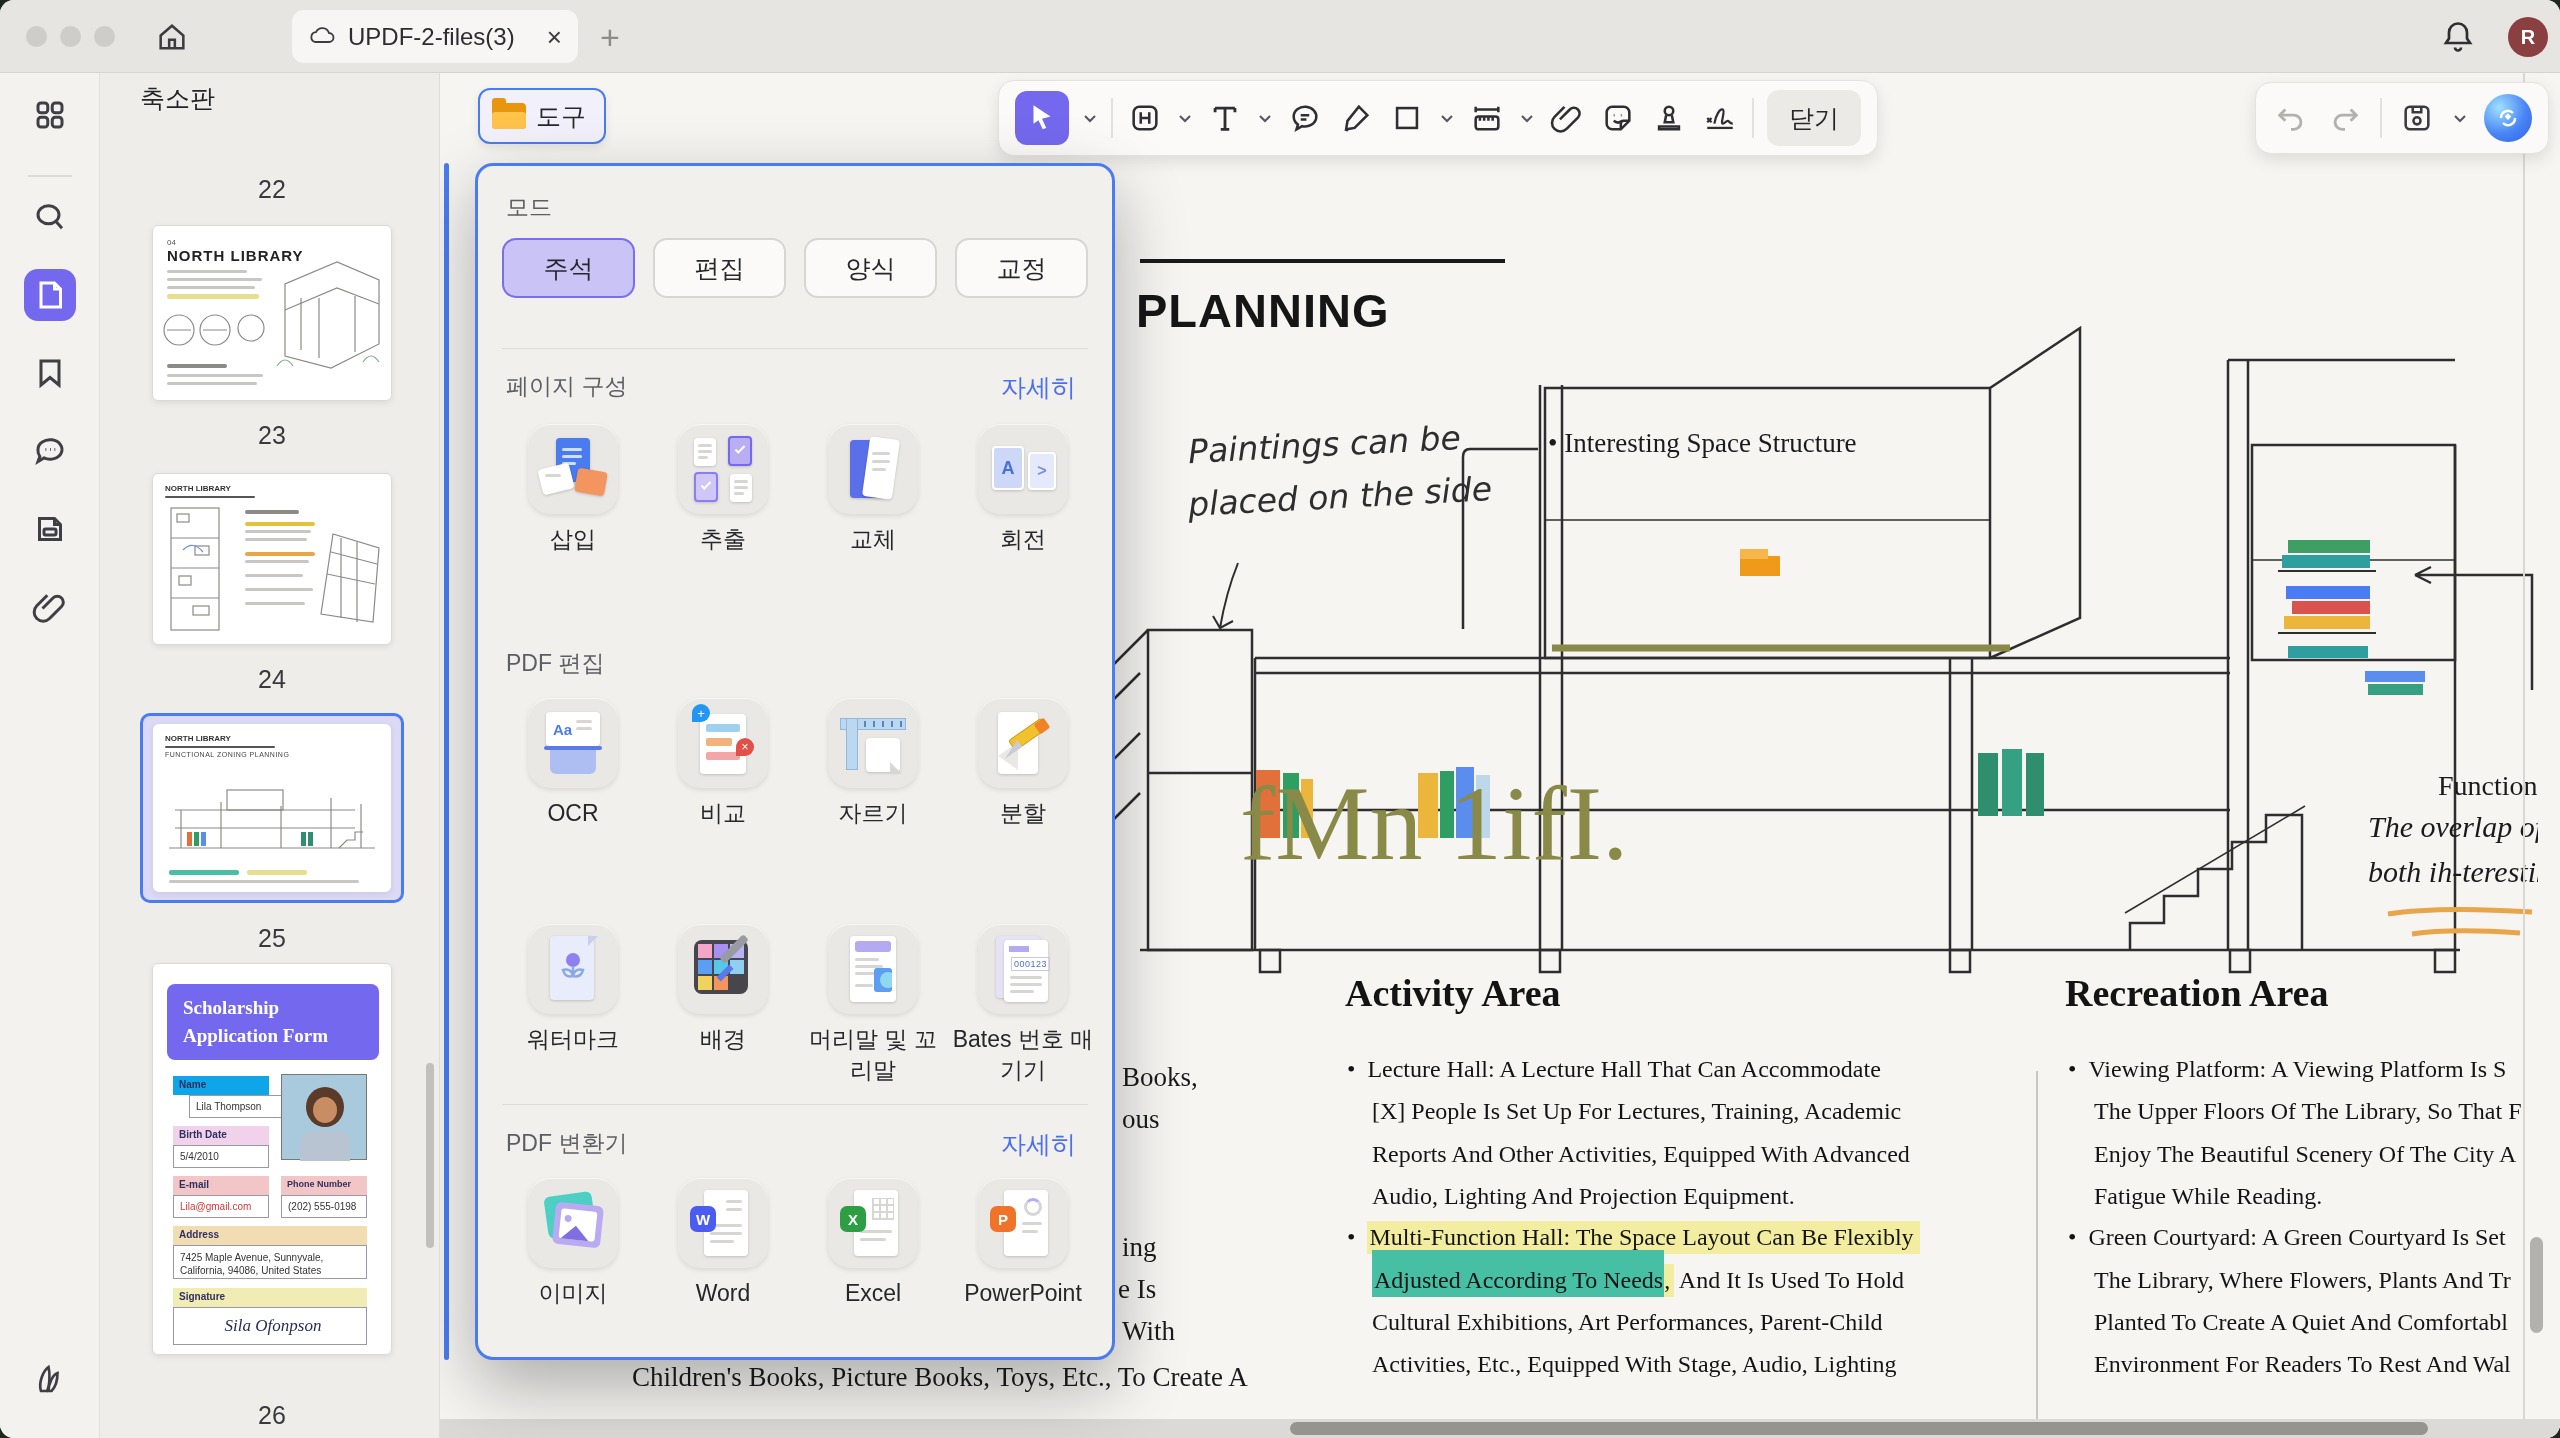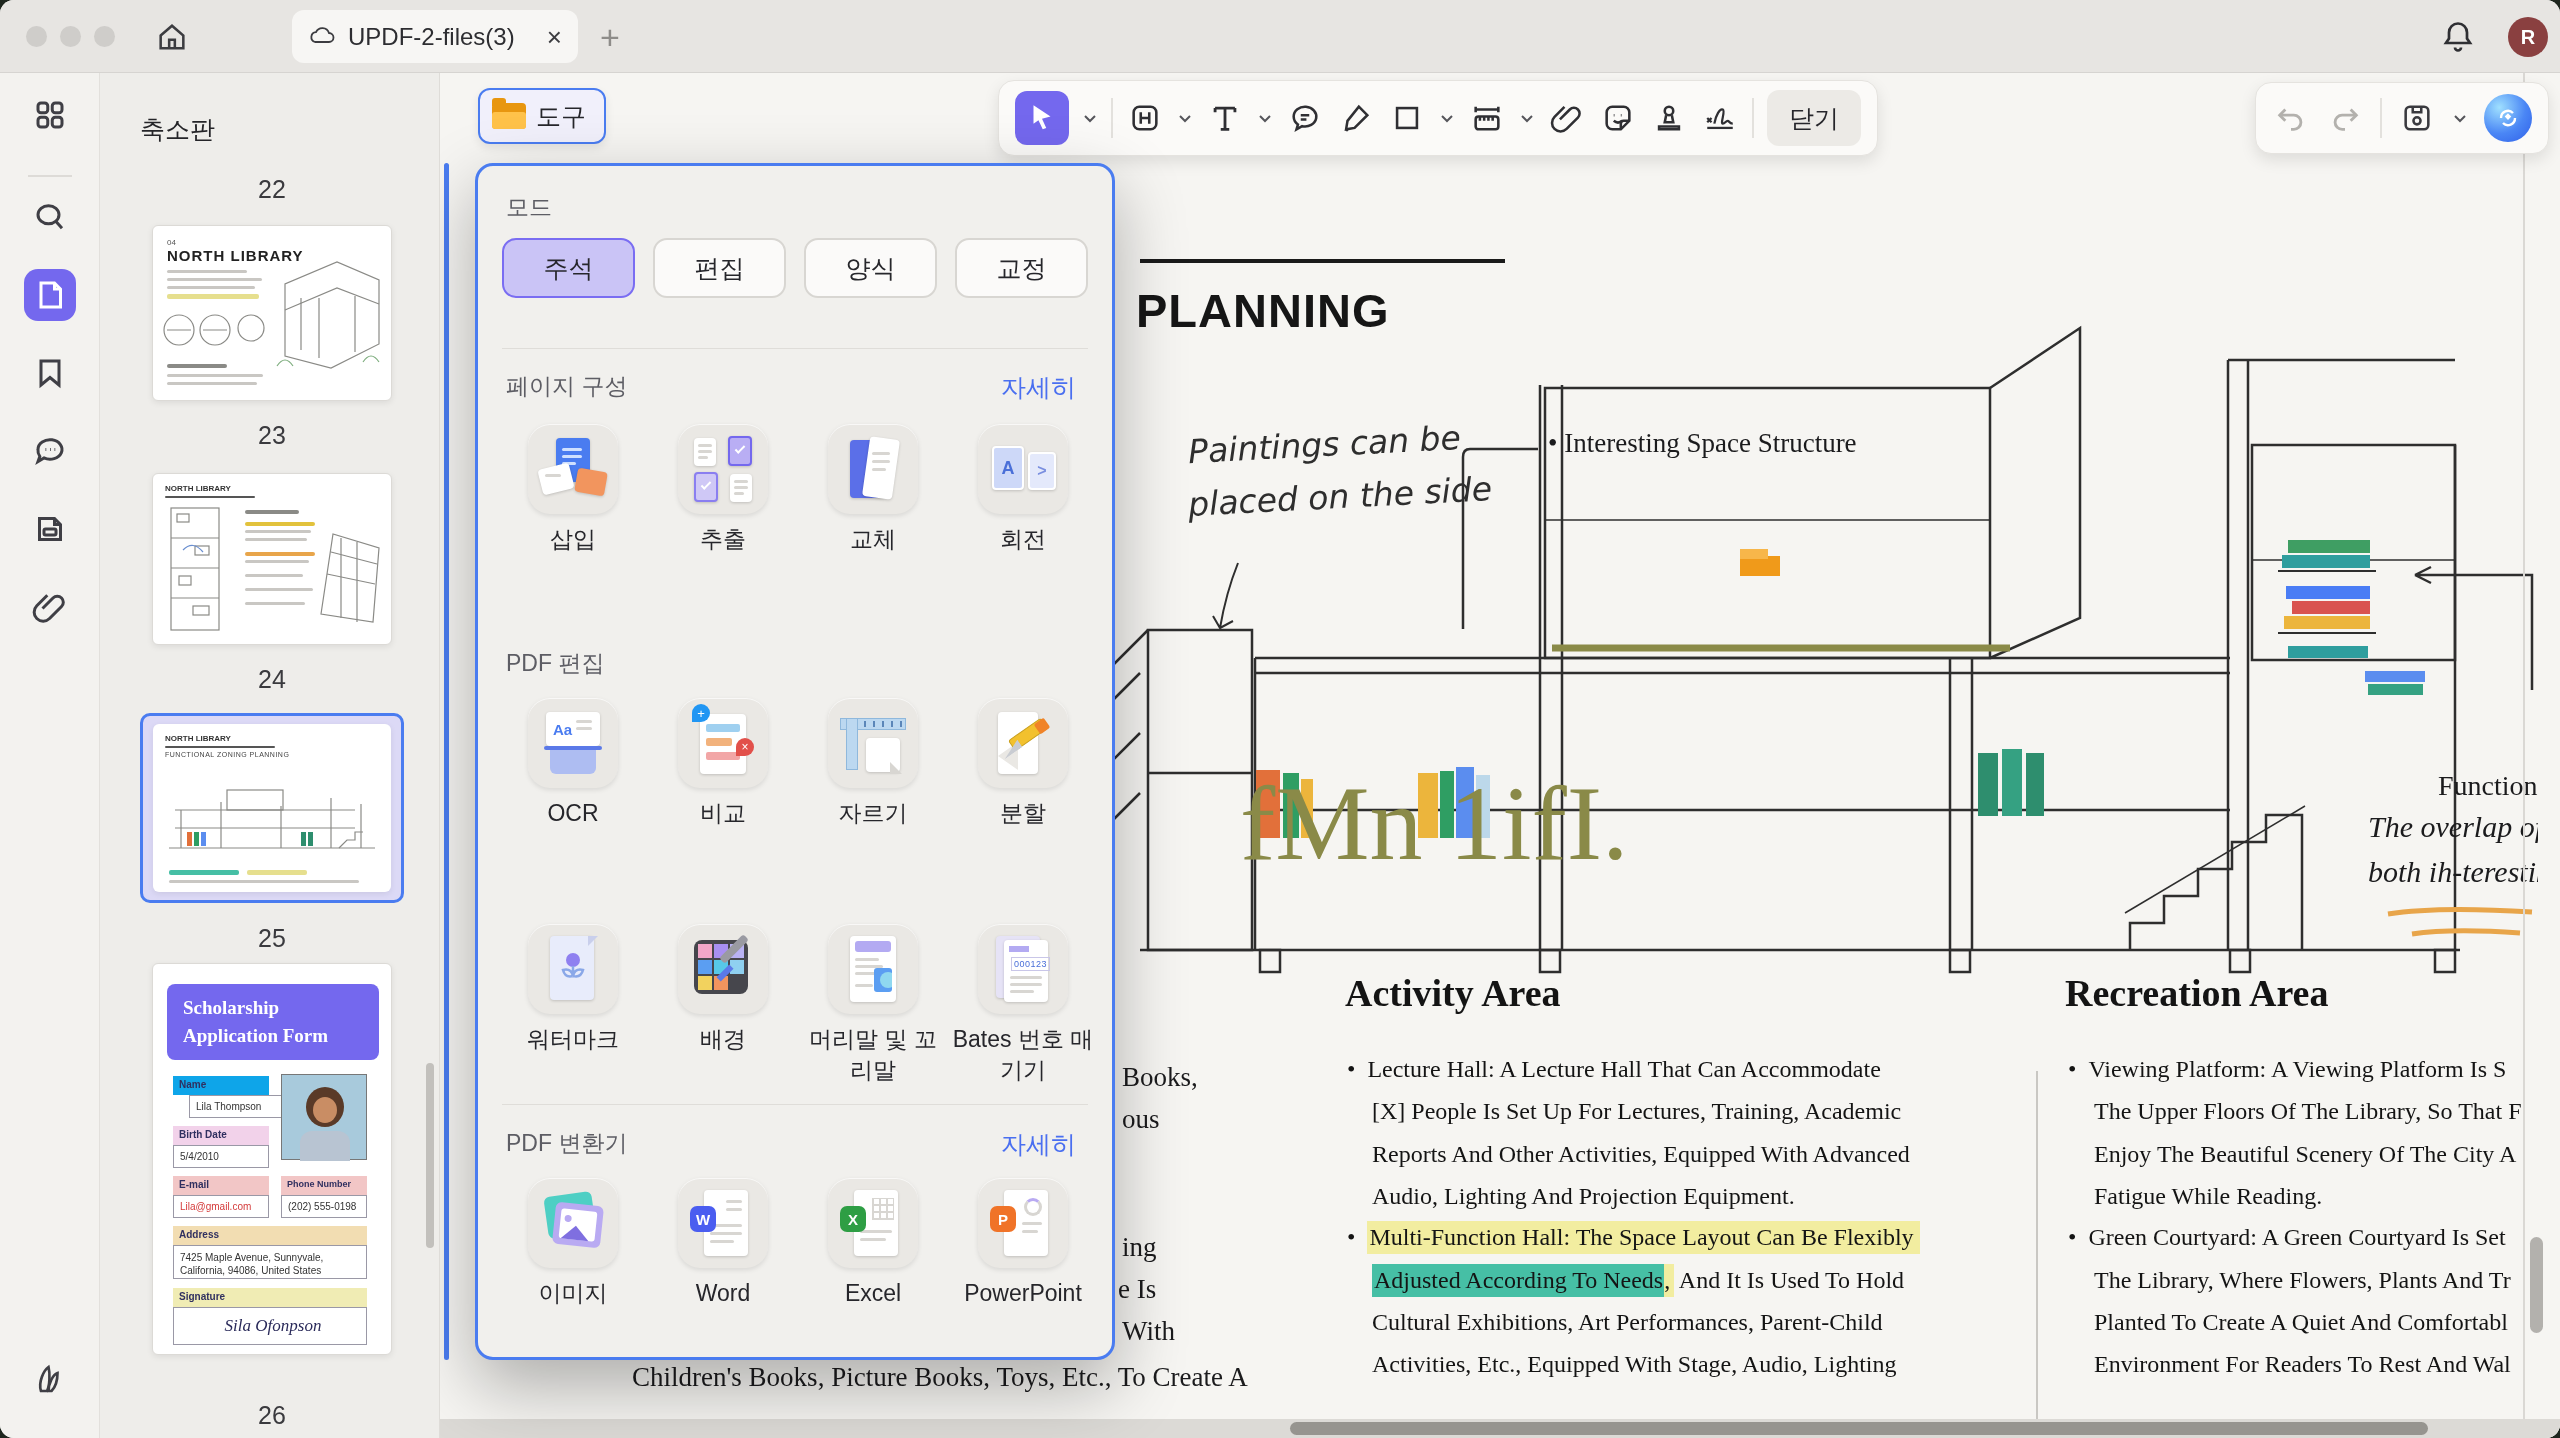--- a/index.html
+++ b/index.html
@@ -24,21 +24,21 @@
 
   
   .iconbar { position:relative; width:100px; height:100%; background:#f3f2ef; border-right:1px solid #e2e0dc; flex:none; }
   .ib { position:absolute; left:24px; width:52px; height:52px; display:flex; align-items:center; justify-content:center; border-radius:14px; }
   .ib svg { width:36px; height:36px; }
   .ib.active { background:#7468ee; }
   .ib-div { position:absolute; left:28px; width:44px; height:2px; background:#dddbd7; }
 
   
   .thumbpanel { position:relative; width:340px; height:100%; background:#eeedea; border-right:1px solid #dedcd8; flex:none; overflow:hidden; }
-  .tp-title { position:absolute; left:40px; top:40px; font-size:25px; color:#242428; }
+  .tp-title { position:absolute; left:40px; top:9px; font-size:25px; color:#242428; }
   .pgnum { position:absolute; width:240px; left:52px; text-align:center; font-size:25px; color:#3a3a3e; }
   .thumb { position:absolute; left:52px; width:240px; background:#fff; border:1px solid #dcdad6; border-radius:6px; box-shadow:0 2px 6px rgba(0,0,0,.08); overflow:hidden; }
   .thumb-sel-wrap { position:absolute; left:40px; width:264px; background:#dcd9f6; border:3px solid #4a7cf0; border-radius:10px; }
   .bar { position:absolute; background:#c9c7c3; height:3px; border-radius:2px; }
   .sketch { stroke:#8a8a86; fill:none; stroke-width:1.2; }
   .tp-scroll { position:absolute; left:326px; top:990px; width:8px; height:185px; border-radius:4px; background:#c2c0bc; }
 
   
   .mf-head { position:absolute; left:14px; top:20px; width:212px; height:76px; background:#7468ee; border-radius:8px; color:#fff; font-family:"Liberation Serif",serif; font-weight:bold; font-size:19px; line-height:1.45; padding:10px 0 0 16px; }
   .mf-label { position:absolute; height:19px; font-size:10px; font-weight:bold; color:#303060; padding:3px 0 0 6px; }
@@ -52,21 +52,21 @@
   .h-rule { position:absolute; left:700px; top:186px; width:365px; height:4px; background:#1a1a1a; }
   .doc-heading { position:absolute; left:696px; top:210px; font-size:47px; font-weight:bold; letter-spacing:1px; color:#161616; font-family:Liberation Sans, sans-serif; }
   .hand { position:absolute; font-family:"DejaVu Sans",sans-serif; font-style:italic; font-size:33px; color:#2e2e2e; transform:rotate(-3deg); white-space:nowrap; }
   .olive1 { position:absolute; left:1106px; top:430px; font-family:"DejaVu Sans",sans-serif; font-size:128px; color:#8a8a48; letter-spacing:-2px; white-space:nowrap; }
   .olive1 .sub { font-size:56px; }
   .olive2 { position:absolute; left:800px; top:690px; font-family:"Liberation Serif",serif; font-size:106px; color:#8a8a48; white-space:nowrap; }
   .colhead { position:absolute; font-family:"Liberation Serif",serif; font-weight:bold; font-size:38px; color:#141414; }
   .bullet { position:absolute; font-family:"Liberation Serif",serif; font-size:24px; color:#141414; }
   .clip { overflow:hidden; }
   .hl-y { background:#f2eda0; padding:3px 6px 4px 2px; }
-  .hl-t { background:#46bfa5; padding:3px 1px 4px 2px;text-align:right; }
+  .hl-t { background:#46bfa5; padding:17px 1px 4px 2px;text-align:right; }
   .hl-yc { background:#f2eda0; padding:3px 4px 4px 0; }
   .col-div { position:absolute; left:1596px; top:998px; width:2px; height:367px; background:#c9c7c3; }
   .page-edge { position:absolute; left:2083px; top:0; width:2px; height:100%; background:#dad8d4; }
   .v-pill { position:absolute; left:2090px; top:1164px; width:13px; height:96px; border-radius:7px; background:#b3b1ad; }
   .h-track { position:absolute; left:0; top:1346px; width:2120px; height:19px; background:#dcdad6; }
   .h-thumb { position:absolute; left:850px; top:1349px; width:1138px; height:13px; border-radius:7px; background:#96948f; }
 
   
   .toolbtn-tools { position:absolute; left:38px; top:15px; height:56px; padding:0 18px 0 12px; background:#f1f0fb; border:2.5px solid #4a7cf0; border-radius:12px; display:flex; align-items:center; gap:10px; font-size:25px; color:#26262b; box-shadow:0 4px 10px rgba(0,0,0,.08); }
   .folder { width:34px; height:26px; position:relative; }

